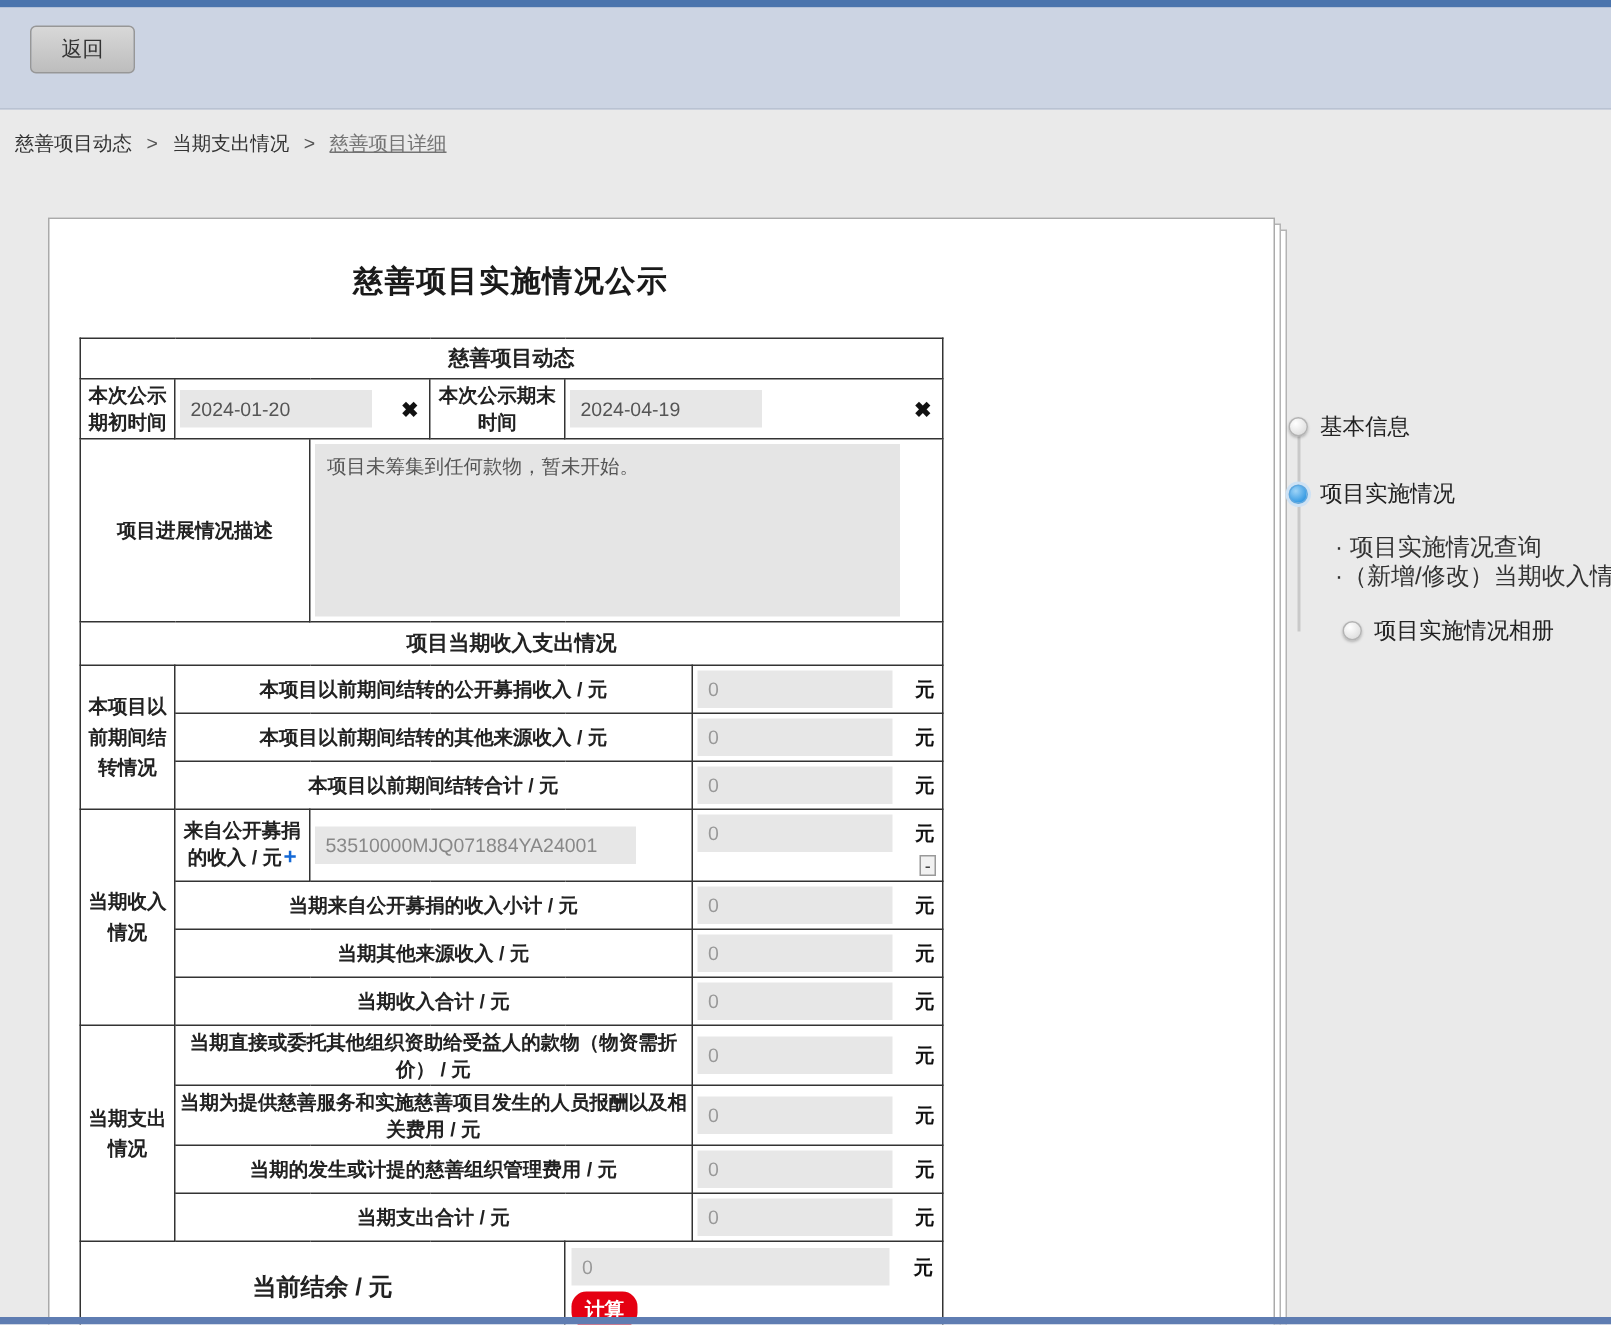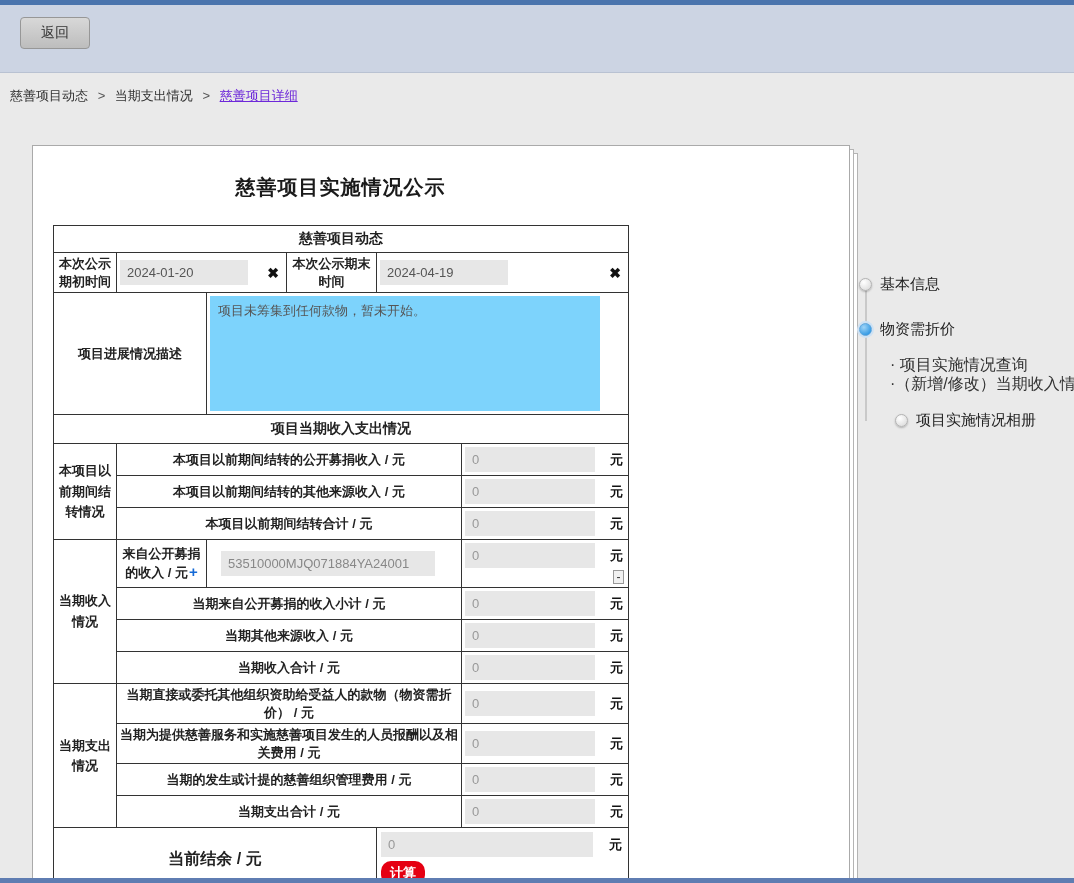--- a/index.html
+++ b/index.html
@@ -17,21 +17,21 @@
   }
   .back-btn {
     margin:12px 0 0 20px; padding:6px 20px;
     background:linear-gradient(#d8d8d8,#bdbdbd);
     border:1px solid #979797; border-radius:4px;
     font-size:14px; color:#333; cursor:pointer;
     font-family:inherit;
   }
   .breadcrumb { padding:14px 0 12px 10px; font-size:13px; color:#333; }
   .breadcrumb .sep { margin:0 6px; color:#555; }
-  .crumb-link { color:#6d28d9; text-decoration:underline; cursor:pointer; }
+  .crumb-link { color:#737373; text-decoration:underline; cursor:pointer; }
 
   .content { position:relative; height:790px; }
   .paper {
     position:absolute; left:32px; top:28px;
     width:818px; height:1000px;
     background:#ffffff; border:1px solid #aaaaaa;
     box-shadow: 4px 4px 0 -1px #ffffff, 4px 4px 0 0 #b4b4b4,
                 8px 8px 0 -1px #ffffff, 8px 8px 0 0 #b4b4b4;
     padding:20px 0 40px 20px;
   }
@@ -61,28 +61,28 @@
   .gray-input {
     background:#e7e7e7; border:0; height:25px;
     font-size:13px; padding:0 7px; color:#555; font-family:inherit;
   }
   .input-cell { padding:4px 7px 4px 3px; }
   .date-input { width:128px; }
   .clear-x { font-weight:bold; font-size:14px; color:#111; cursor:pointer; margin-left:auto; }
   .textarea-cell { padding:3px; vertical-align:top; }
   .gray-textarea {
     width:390px; height:115px; display:block;
-    background:#7dd3fc; border:0; resize:none;
+    background:#e5e5e5; border:0; resize:none;
     font-size:13px; color:#555; padding:6px 8px; font-family:inherit;
   }
   .val-cell { padding:3px; }
   .val-input { width:130px; color:#999; }
   .unit { font-weight:bold; margin-left:auto; padding-right:2px; color:#111; }
   .plus { color:#1469d6; font-weight:bold; font-size:15px; cursor:pointer; margin-left:1px; }
-  .cred-cell { vertical-align:top; padding:4px 14px; }
+  .cred-cell { vertical-align:top; padding:4px 3px; }
   .cred-input { width:214px; color:#888; }
   .val-cell.tall { vertical-align:top; }
   .minus-row { display:flex; justify-content:flex-end; margin-top:2px; padding-right:1px; }
   .minus-box {
     width:11px; height:14px; border:1px solid #999; background:#f1f1f1;
     font-size:12px; line-height:12px; text-align:center; color:#333; cursor:pointer;
   }
   .lbl.big { font-size:16px; }
   .balance-cell { padding:4px; vertical-align:top; }
   .balance-input { width:212px; color:#999; }
@@ -308,21 +308,21 @@
   <aside class="timeline">
     <div class="tl-line"></div>
 
     <div class="tl-item tl-i1">
       <span class="tl-dot"></span>
       <span class="tl-label">基本信息</span>
     </div>
 
     <div class="tl-item active tl-i2">
       <span class="tl-dot"></span>
-      <span class="tl-label">物资需折价</span>
+      <span class="tl-label">项目实施情况</span>
     </div>
 
     <div class="tl-sub tl-s1">· 项目实施情况查询</div>
     <div class="tl-sub tl-s2">·（新增/修改）当期收入情况</div>
 
     <div class="tl-item tl-i3">
       <span class="tl-dot"></span>
       <span class="tl-label">项目实施情况相册</span>
     </div>
   </aside>

